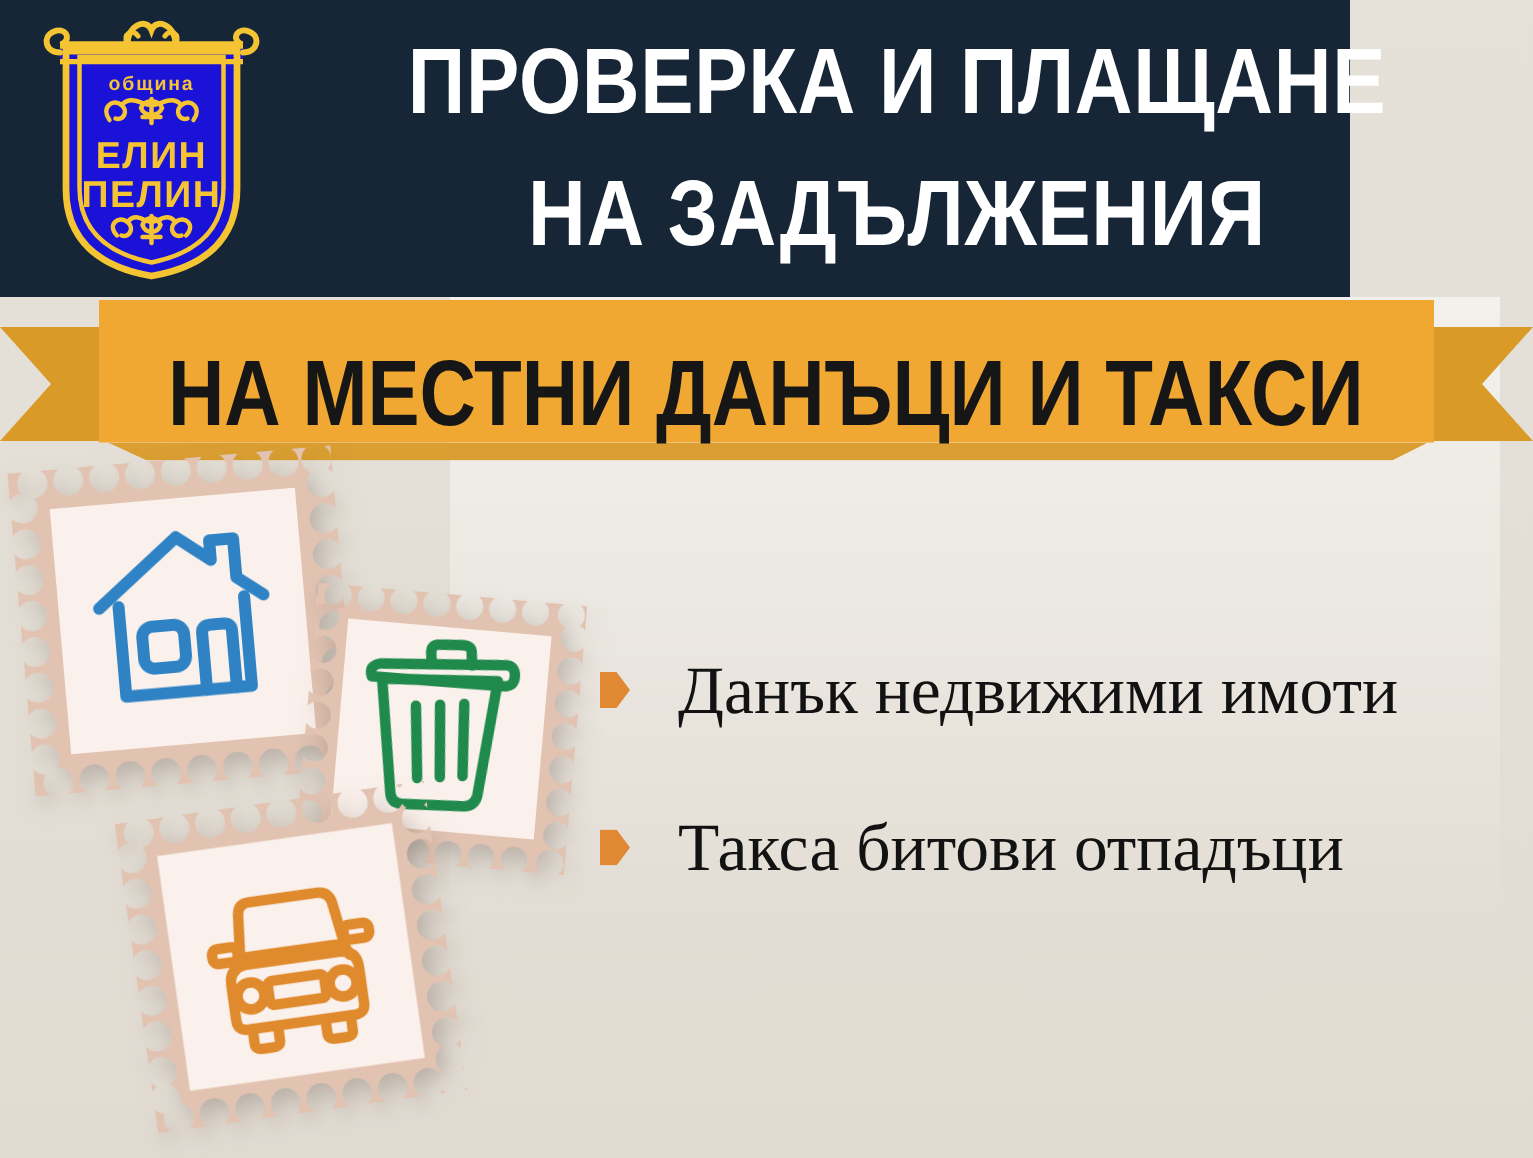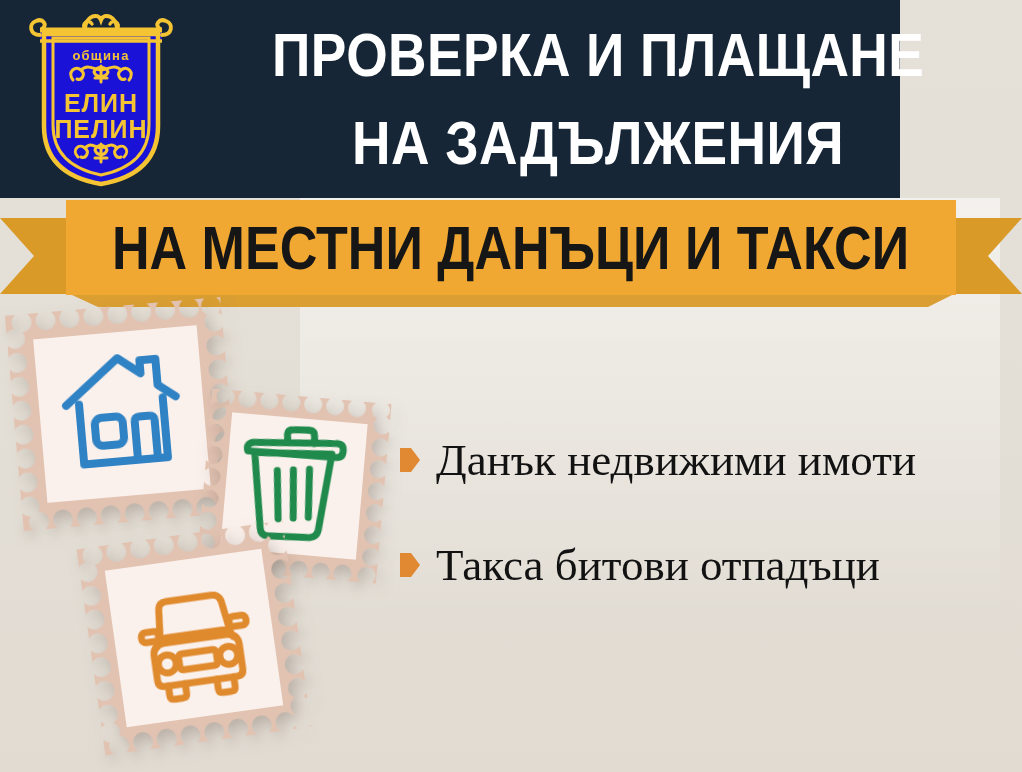--- a/index.html
+++ b/index.html
@@ -32,21 +32,21 @@
 
   
   .logo-wrap{
     position:absolute;left:26px;top:8px;width:150px;height:182px;
   }
   .logo-wrap svg{display:block;width:150px;height:182px;}
 
   
   .title-block{
     position:absolute;left:186px;top:18px;width:824px;height:162px;
-    display:flex;flex-direction:column;align-items:center;justify-content:center;
+    display:flex;flex-direction:column;justify-content:center;
     gap:18px;
   }
   .title-line{
     color:#ffffff;
     font-family:"Liberation Sans", sans-serif;
     font-weight:bold;
     font-size:62px;
     line-height:70px;
     letter-spacing:0.5px;
     transform:scaleX(.86);
@@ -72,21 +72,21 @@
   }
   .ribbon-shadow{
     position:absolute;left:72px;top:95px;width:880px;height:12px;
     background:#d99a28;
     clip-path:polygon(0 0,880px 0,856px 12px,26px 12px);
     opacity:.95;
   }
   .ribbon-center{
     position:absolute;left:66px;top:0px;width:890px;height:95px;
     background:#f0a832;
-    display:flex;align-items:center;justify-content:center;
+    display:flex;align-items:flex-end;justify-content:center;
   }
   .ribbon-text{
     color:#161616;
     font-family:"Liberation Sans", sans-serif;
     font-weight:bold;
     font-size:62px;
     line-height:64px;
     letter-spacing:0px;
     transform:scaleX(.84);
     transform-origin:center center;
@@ -98,21 +98,21 @@
     position:absolute;
     filter:drop-shadow(4px 6px 7px rgba(90,70,60,.30));
   }
   .stamp svg{display:block;}
 
   
   .list{
     position:absolute;left:400px;top:432px;width:610px;
   }
   .list-item{
-    display:flex;align-items:center;gap:16px;
+    display:flex;align-items:center;gap:32px;
     height:56px;margin-bottom:49px;
   }
   .bullet{
     flex:0 0 auto;width:20px;height:24px;
     background:#e08832;
     clip-path:polygon(0 0,11px 0,20px 12px,11px 24px,0 24px);
   }
   .list-label{
     font-family:"Liberation Serif", serif;
     font-size:45px;

